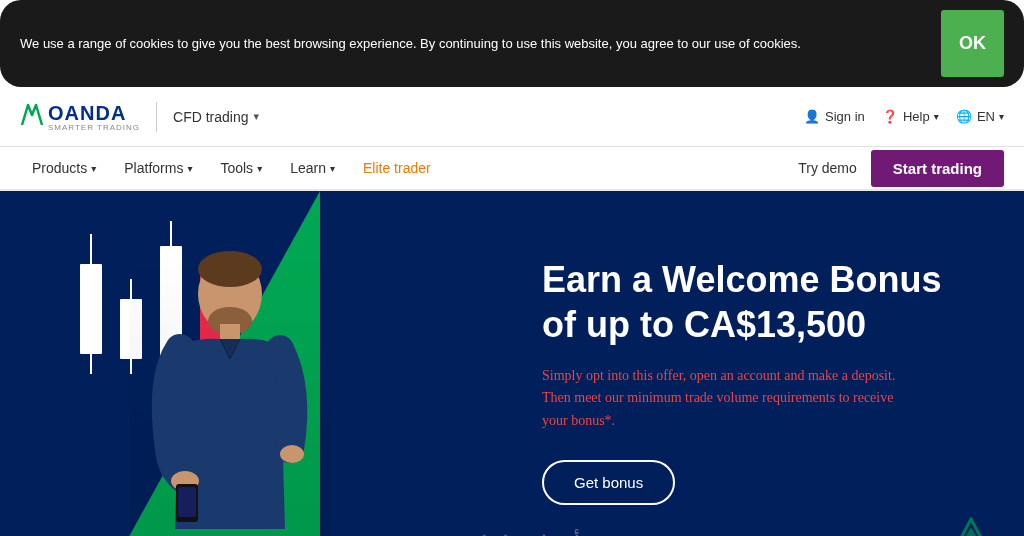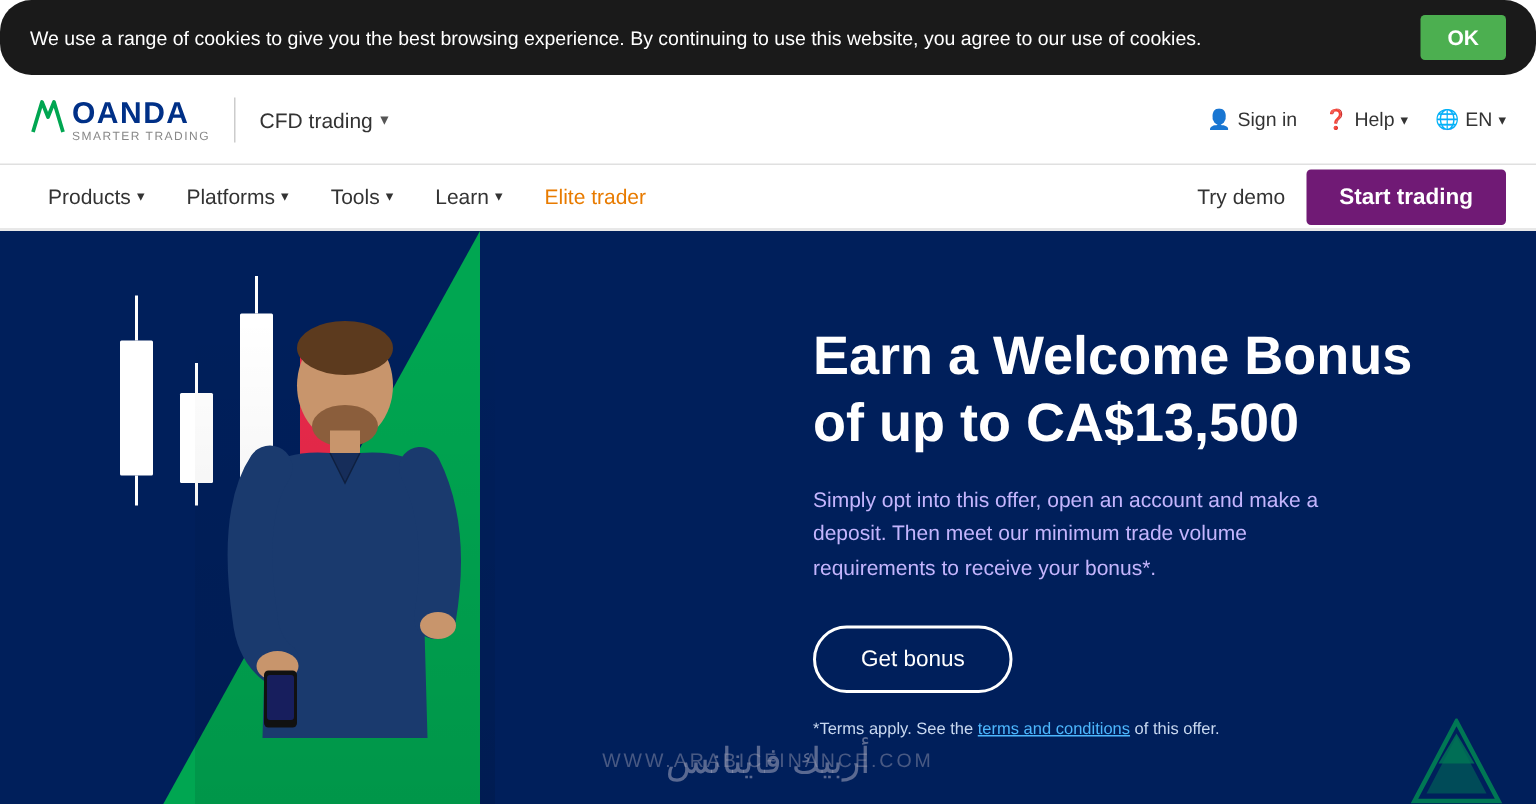--- a/index.html
+++ b/index.html
@@ -15,22 +15,22 @@
       padding: 10px 20px;
       font-size: 13px;
       min-height: 42px;
       border-radius: 21px;
     }
     .cookie-banner span { flex: 1; }
     .cookie-ok-btn {
       background: #4caf50;
       color: #fff;
       border: none;
-      padding: 7px 18px;
-      font-size: 14px;
+      padding: 23px 18px;
+      font-size: 18px;
       font-weight: bold;
       cursor: pointer;
       border-radius: 3px;
       margin-left: 20px;
     }
 
     
     .top-nav {
       background: #fff;
       border-bottom: 1px solid #e0e0e0;
@@ -243,25 +243,26 @@
       z-index: 2;
     }
     .hero-title {
       color: #fff;
       font-size: 36px;
       font-weight: bold;
       line-height: 1.25;
       margin-bottom: 18px;
     }
     .hero-subtitle {
-      color: #c4b5fd;
+      color: #ef4444;
       font-size: 14px;
       line-height: 1.6;
       margin-bottom: 28px;
       max-width: 360px;
+      font-family: Liberation Serif, serif;
     }
     .get-bonus-btn {
       display: inline-block;
       background: transparent;
       color: #fff;
       border: 2px solid #fff;
       padding: 12px 30px;
       font-size: 15px;
       cursor: pointer;
       border-radius: 25px;
@@ -444,23 +445,20 @@
           <ellipse cx="162" cy="205" rx="12" ry="9" fill="#c8956c"></ellipse>
         </svg>
       </div>
     </div>
   </div>
 
   <div class="hero-right">
     <h1 class="hero-title">Earn a Welcome Bonus of up to CA$13,500</h1>
     <p class="hero-subtitle">Simply opt into this offer, open an account and make a deposit. Then meet our minimum trade volume requirements to receive your bonus*.</p>
     <button class="get-bonus-btn">Get bonus</button>
-    <p class="terms-text">
-      <span>*Terms apply. See the </span><span class="terms-link">terms and conditions</span><span> of this offer.</span>
-    </p>
   </div>
 
   <div class="watermark-area">
     <div style="flex:1;"></div>
     <div style="position:absolute; bottom:30px; left:50%; transform:translateX(-50%); text-align:center;">
       <div class="arabic-watermark" style="font-size:24px; color:rgba(180,180,200,0.5); font-family: Arial, sans-serif;">أربيك فاينانس</div>
       <div class="arabic-url">WWW.ARABICFINANCE.COM</div>
     </div>
 
     <div style="position:absolute; bottom:10px; right:20px; opacity:0.65;">

